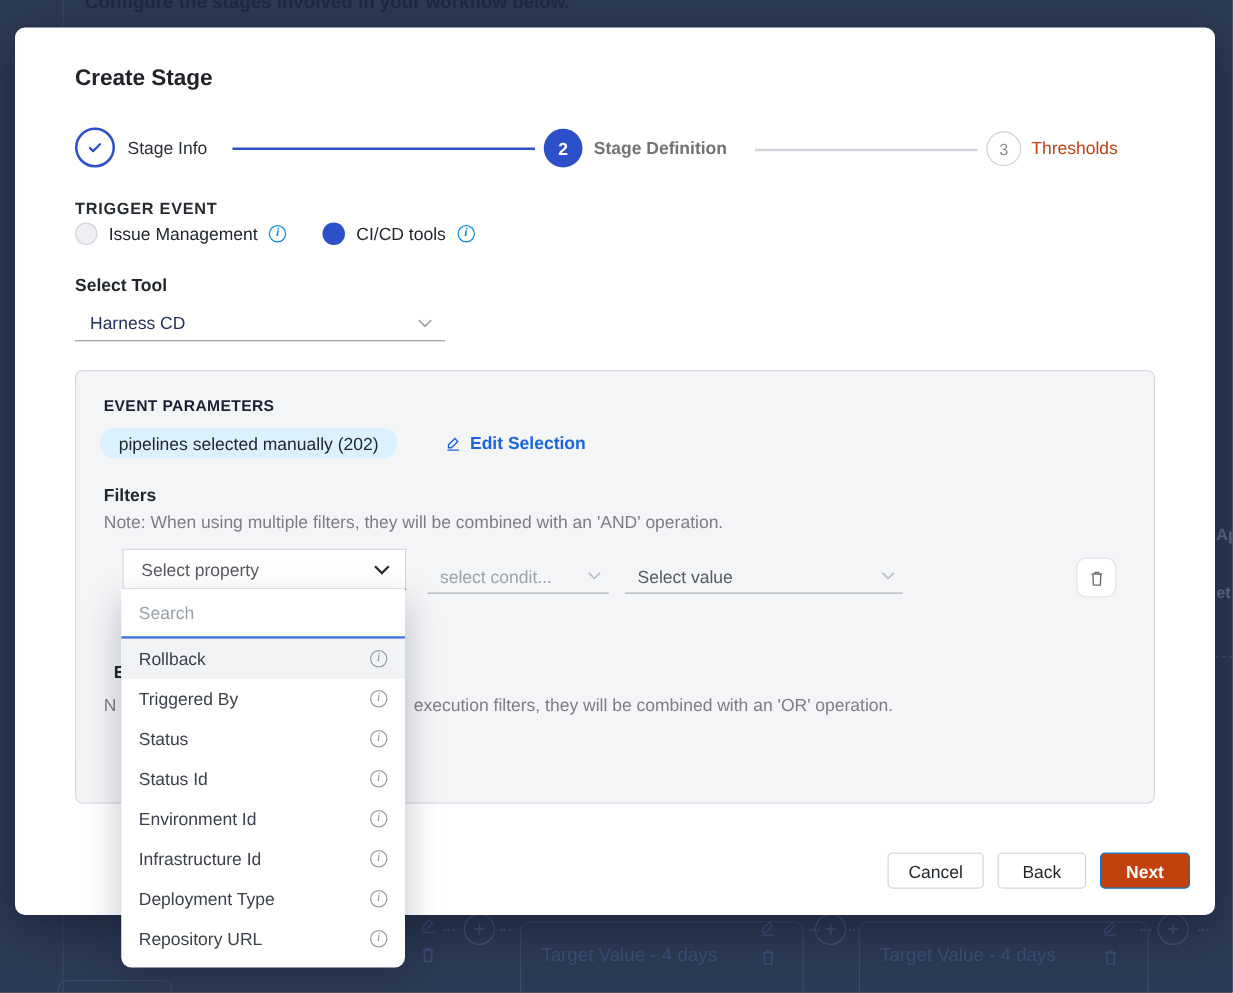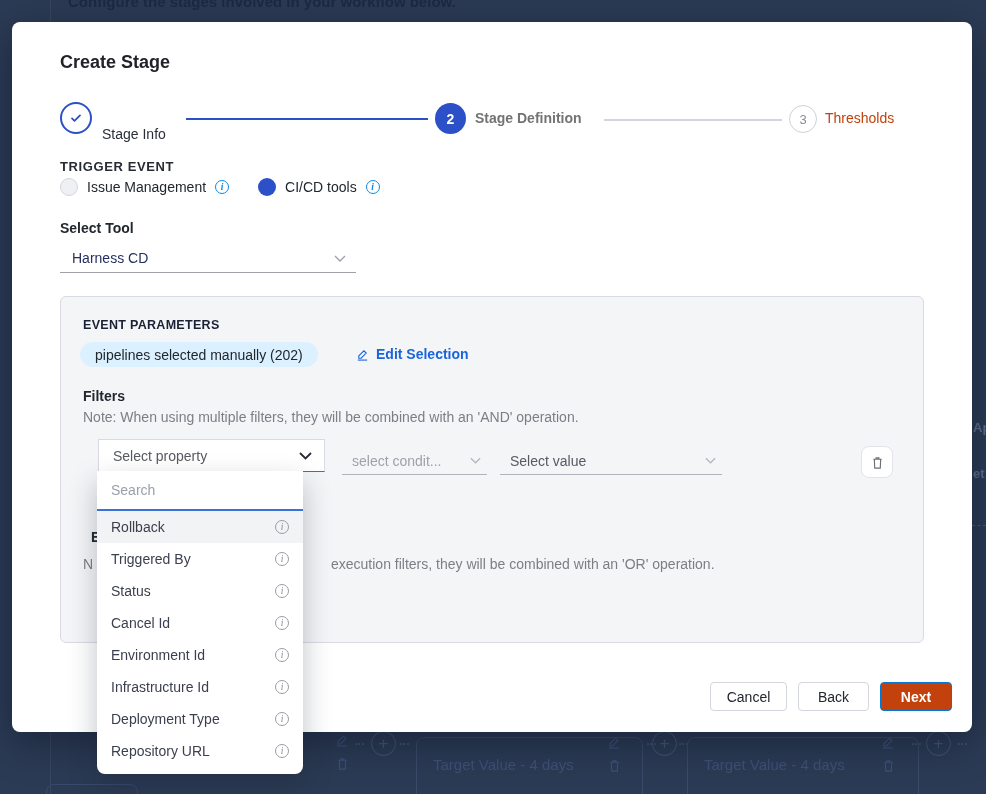--- a/index.html
+++ b/index.html
@@ -45,21 +45,21 @@
     background:#ffffff; border-radius:8px;
     box-shadow:0 10px 40px rgba(5,12,26,.45);
   }
   .modal-title { left:48px; top:30px; font-size:18px; font-weight:700; color:#22222a; }
 
   
   .step-circle { border-radius:50%; display:flex; align-items:center; justify-content:center; }
   .step-check { left:48px; top:80px; width:32px; height:32px; border:2px solid #2b50c8; color:#2b50c8; background:#fff; }
   .step-num-active { left:423px; top:81px; width:31px; height:31px; background:#2b50c8; color:#fff; font-size:14px; font-weight:600; }
   .step-num-up { left:777px; top:83px; width:28px; height:28px; border:1.5px solid #cfd1d9; color:#8a8c96; font-size:13px; }
-  .step-label1 { left:90px; top:88px; font-size:14px; color:#2a2f37;margin-top:16px; }
+  .step-label1 { left:90px; top:88px; font-size:14px; color:#2a2f37; }
   .step-label2 { left:463px; top:88px; font-size:14px; font-weight:700; color:#737373; }
   .step-label3 { left:813px; top:88px; font-size:14px; color:#c2410c; }
   .step-line1 { left:174px; top:96px; width:242px; height:1.5px; background:#2b50c8; }
   .step-line2 { left:592px; top:97px; width:178px; height:1.5px; background:#d3d5dc; }
 
   
   .trigger-label { left:48px; top:137px; font-size:13px; font-weight:700; letter-spacing:.6px; color:#272b33; }
   .radio-row { left:48px; top:155px; display:flex; align-items:center; gap:9px; height:20px; }
   .radio { width:18px; height:18px; border-radius:50%; }
   .radio-off { background:#eef0f3; border:1px solid #d4d6dd; }
@@ -124,21 +124,21 @@
   .value-select .ph { color:#575963; }
   .inline-select .chev { margin-left:auto; color:#b4b6c0; display:flex; }
   .row-delete {
     left:800px; top:149px; width:32px; height:32px; background:#fff;
     border:1px solid #e3e4ea; border-radius:8px; cursor:pointer;
     display:flex; align-items:center; justify-content:center; color:#6b6d75;
   }
 
   
   .prop-dropdown {
-    left:85px; top:449px; width:206px; height:303px; background:#fff;
+    left:85px; top:449px; width:227px; height:303px; background:#fff;
     border-radius:0 0 8px 8px; box-shadow:0 12px 28px rgba(23,31,48,.28);
     z-index:5; overflow:hidden;
   }
   .dd-search { height:40px; border-bottom:2px solid #3b72d8; display:flex; align-items:center; }
   .dd-search input {
     width:100%; border:none; outline:none; font-family:inherit;
     font-size:14px; padding:0 14px; color:#22272e; background:transparent;
   }
   .dd-search input::placeholder { color:#9aa0ab; }
   .dd-item {
@@ -335,21 +335,21 @@
       </div>
       <div class="dd-item">
         <span>Triggered By</span>
         <span class="info-gray">i</span>
       </div>
       <div class="dd-item">
         <span>Status</span>
         <span class="info-gray">i</span>
       </div>
       <div class="dd-item">
-        <span>Cancel Id</span>
+        <span>Status Id</span>
         <span class="info-gray">i</span>
       </div>
       <div class="dd-item">
         <span>Environment Id</span>
         <span class="info-gray">i</span>
       </div>
       <div class="dd-item">
         <span>Infrastructure Id</span>
         <span class="info-gray">i</span>
       </div>

